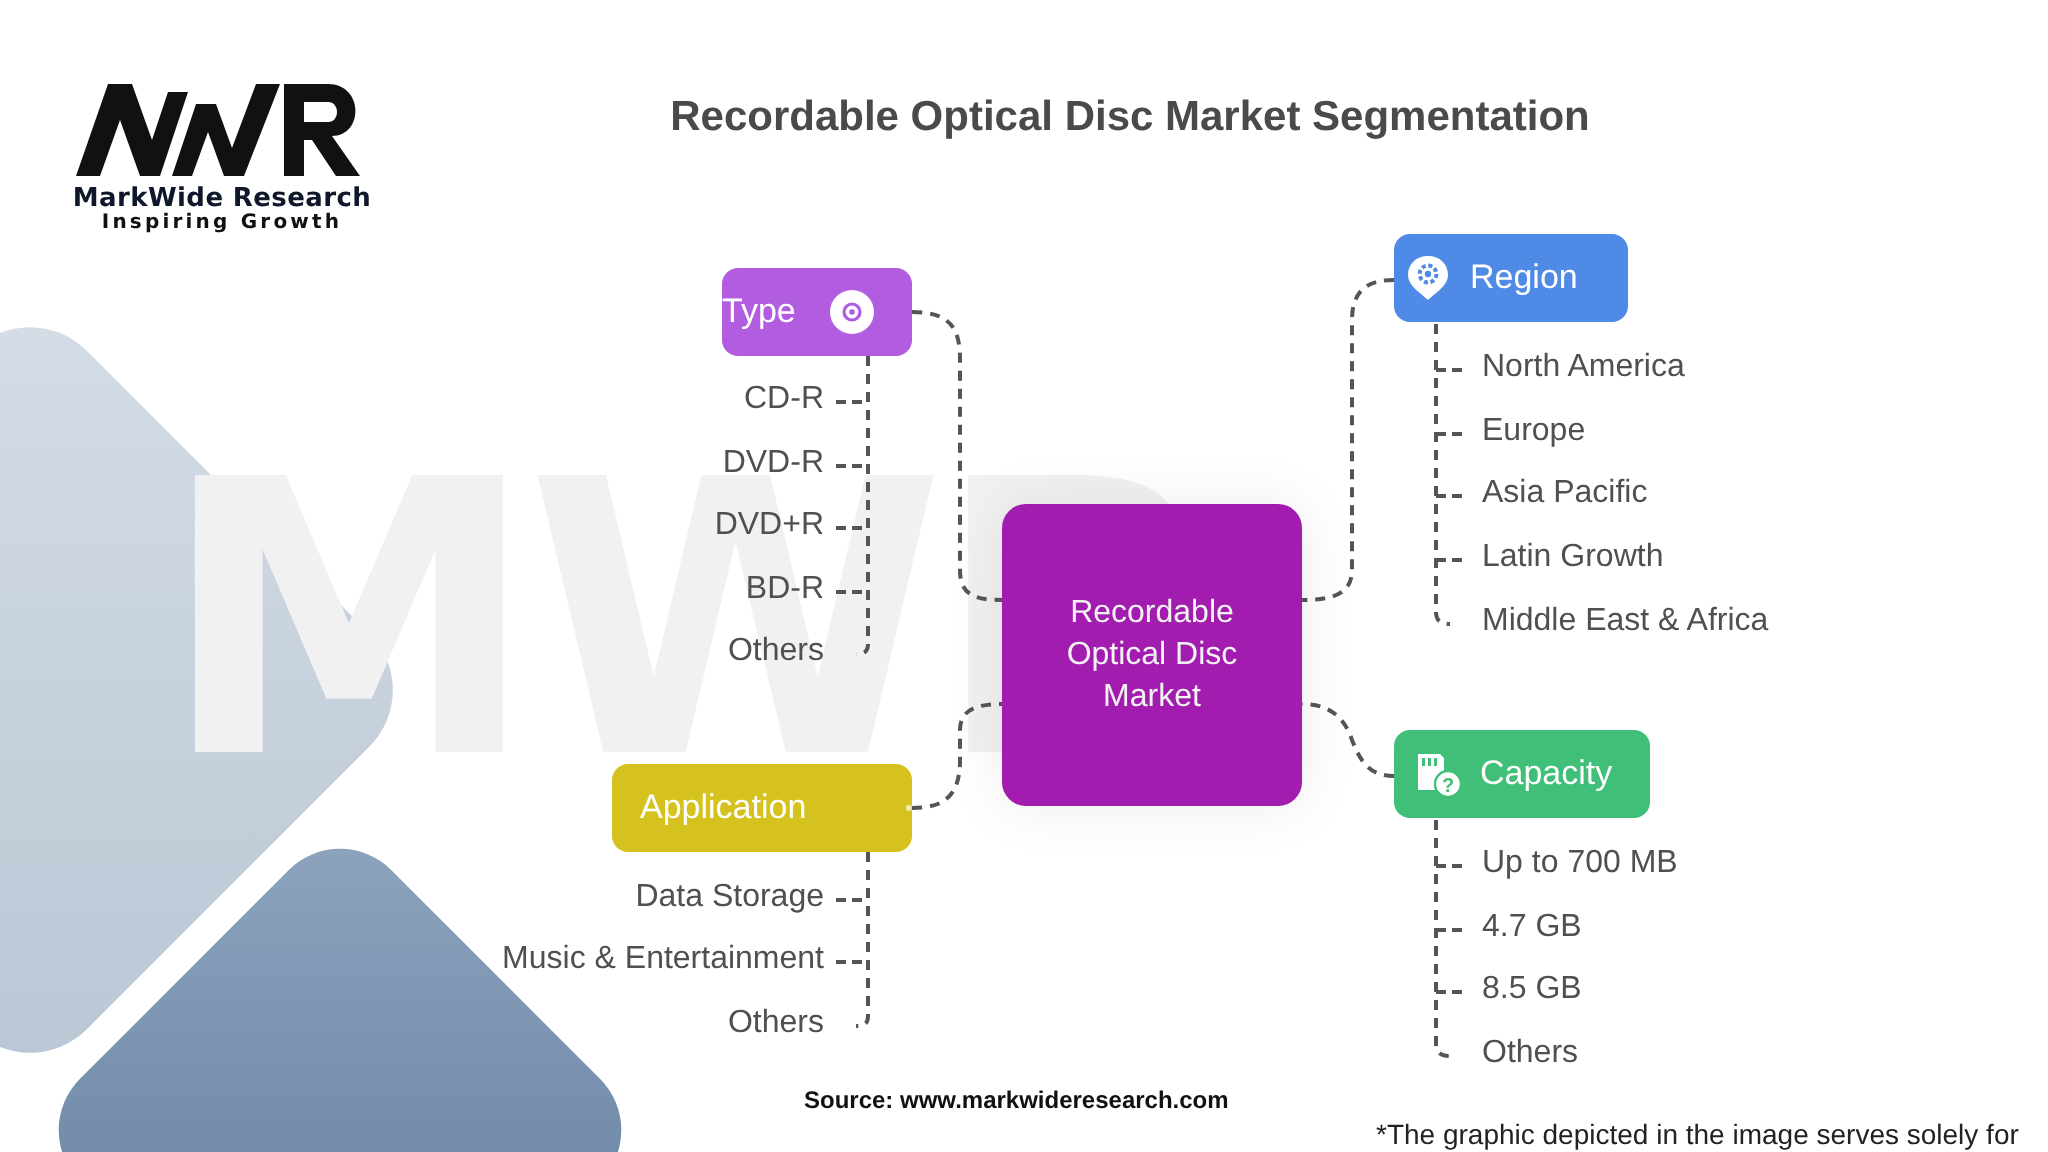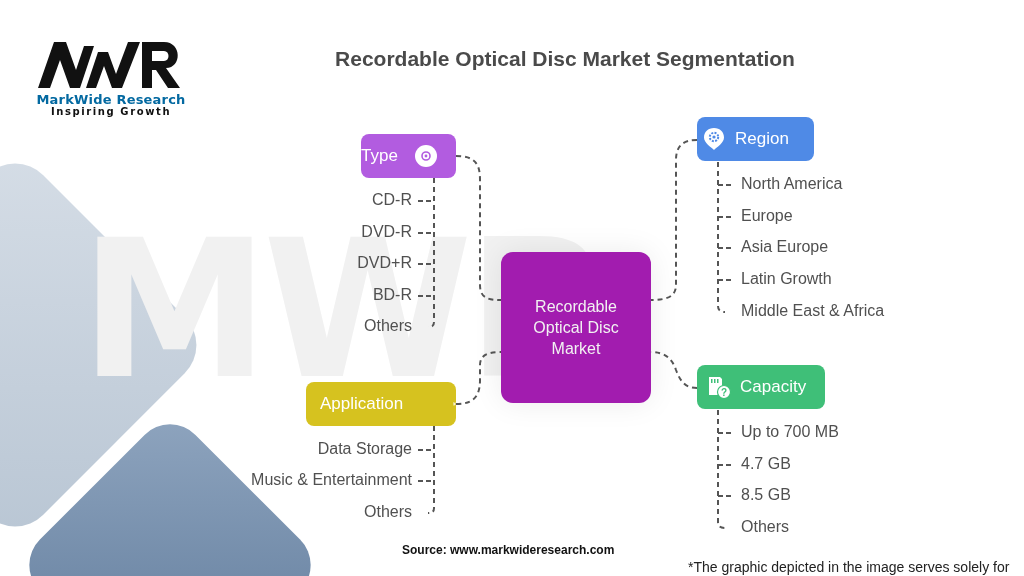--- a/index.html
+++ b/index.html
@@ -2,21 +2,21 @@
 <html><head>
 <meta charset="utf-8">
 <style>
   html, body { margin:0; padding:0; }
   body { width:1024px; height:576px; position:relative; overflow:hidden; background:#ffffff; font-family:"Liberation Sans", sans-serif; }
   .bg-shape1 { position:absolute; left:-130px; top:205px; width:280px; height:280px; transform:rotate(45deg); border-radius:40px; background:linear-gradient(135deg,#d5dde6,#b9c6d4); transform-origin:center; left:-125px; }
   .bg-shape2 { position:absolute; left:60px; top:455px; width:220px; height:220px; transform:rotate(45deg); border-radius:36px; background:linear-gradient(135deg,#8fa5bf,#5a7697); }
   .watermark { position:absolute; left:80px; top:200px; font-family:"DejaVu Sans", sans-serif; font-weight:bold; font-size:190px; color:#f1f1f1; letter-spacing:-6px; pointer-events:none; }
   .logo { position:absolute; left:36px; top:38px; width:150px; text-align:center; }
   .logo-mark { display:block; }
-  .logo-name { font-family:"DejaVu Sans", sans-serif; font-weight:bold; font-size:13px; color:#0369a1; margin-top:2px; letter-spacing:0.2px; }
+  .logo-name { font-family:"DejaVu Sans", sans-serif; font-weight:bold; font-size:13px; color:#0f172a; margin-top:2px; letter-spacing:0.2px; }
   .logo-tag { font-family:"DejaVu Sans", sans-serif; font-weight:bold; font-size:10px; color:#111; letter-spacing:1.6px; margin-top:-1px; }
   .title { position:absolute; left:0; width:1130px; top:47px; text-align:center; font-size:21px; font-weight:bold; color:#4a4a4a; }
   .center-box { position:absolute; left:501px; top:252px; width:150px; height:151px; background:#a21caf; border-radius:12px; color:#f2f2f2; display:flex; align-items:center; justify-content:center; text-align:center; font-size:16px; line-height:21px; box-shadow:0 0 30px rgba(0,0,0,0.08); }
   .center-box span { width:120px; }
   .cat { position:absolute; height:44px; border-radius:8px; color:#fff; display:flex; align-items:center; font-size:17px; box-sizing:border-box; }
   .cat-type { left:361px; top:134px; width:95px; background:#b25ce0; padding-left:0; }
   .cat-region { left:697px; top:117px; width:117px; background:#4f8ae6; padding-left:5px; }
   .cat-app { left:306px; top:382px; width:150px; background:#d6c21f; padding-left:14px;gap:42px; }
   .cat-cap { left:697px; top:365px; width:128px; background:#3fbf78; padding-left:10px; }
   .ico { display:inline-block; width:24px; height:24px; }
@@ -98,21 +98,21 @@
 <div class="cat cat-region">
   <svg class="ico" viewBox="0 0 24 24" style="margin-right:9px">
       <path d="M12 1 C6 1 2 5 2 10.5 C2 16 9 20 12 23 C15 20 22 16 22 10.5 C22 5 18 1 12 1 Z" fill="#fff"></path>
       <circle cx="12" cy="10" r="4.2" fill="none" stroke="#4f8ae6" stroke-width="2" stroke-dasharray="2,1.3"></circle>
       <circle cx="12" cy="10" r="1.6" fill="#4f8ae6"></circle>
     </svg>
   <span>Region</span>
 </div>
 <div class="item" style="left:741px;top:175px">North America</div>
 <div class="item" style="left:741px;top:207px">Europe</div>
-<div class="item" style="left:741px;top:238px">Asia Europe</div>
+<div class="item" style="left:741px;top:238px">Asia Pacific</div>
 <div class="item" style="left:741px;top:270px">Latin Growth</div>
 <div class="item" style="left:741px;top:302px">Middle East &amp; Africa</div>
 
 <div class="cat cat-app">
   <span style="margin-right:8px">Application</span>
   <svg class="ico" viewBox="0 0 24 24">
       <rect x="1" y="1" width="22" height="22" fill="none" stroke="#fff" stroke-width="2"></rect>
       <circle cx="12" cy="12" r="8" fill="#fff"></circle>
       <circle cx="12" cy="12" r="3" fill="none" stroke="#d6c21f" stroke-width="1.4"></circle>
     </svg>

